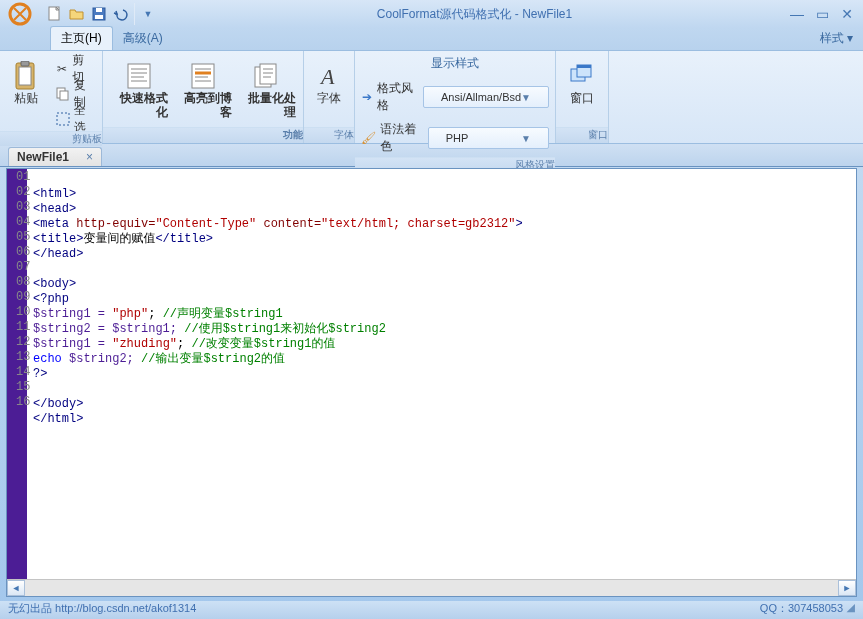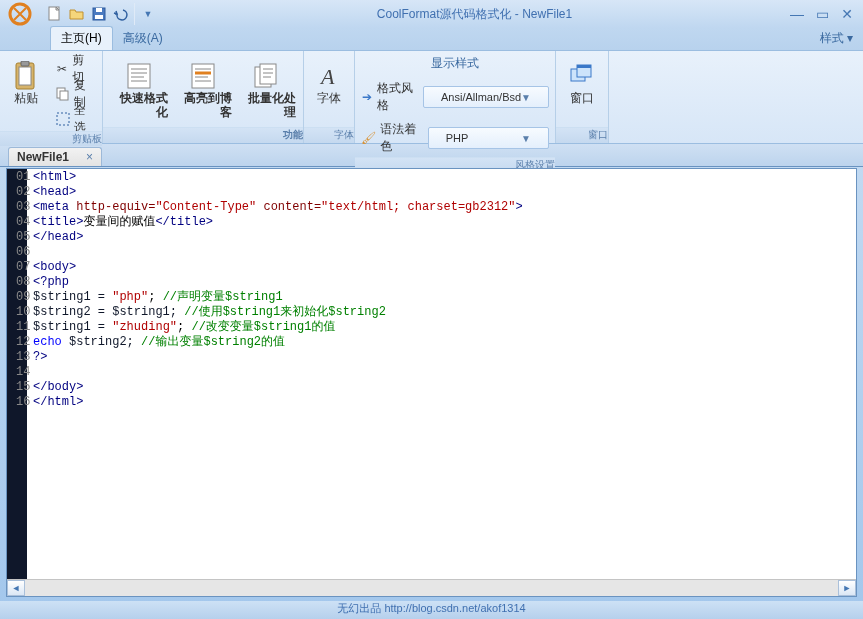--- a/index.html
+++ b/index.html
@@ -34,32 +34,32 @@
   .style-row .slabel { width:56px; color:#333; font-size:12px; }
   .style-combo { width:110px; height:20px; background:linear-gradient(#f7fbff,#e4effc); border:1px solid #a6c4e6; border-radius:2px; display:flex; align-items:center; justify-content:space-between; padding:0 17px; font-size:11px; color:#333; cursor:pointer; }
   .style-combo .arrow { color:#5a7fab; font-size:10px; }
   
   .doc-tabs { height:22px; background:linear-gradient(#cfe0f3,#bdd4ed); display:flex; align-items:flex-end; padding-left:8px; border-bottom:1px solid #6a93c0; }
   .doc-tab { background:linear-gradient(#f2f2f2,#e3e3e3); border:1px solid #9db9d8; border-bottom:none; padding:2px 8px; font-weight:bold; font-size:12px; color:#333; border-radius:3px 3px 0 0; display:flex; align-items:center; gap:17px; }
   .doc-tab .x { color:#5a7fab; cursor:pointer; font-weight:normal; }
   
   .editor-wrap { position:absolute; left:6px; right:6px; top:168px; bottom:22px; border:1px solid #6a93c0; background:#fff; display:flex; flex-direction:column; }
   .editor-body { flex:1; display:flex; overflow:hidden; position:relative; }
-  .gutter { width:20px; background:#0f172a; color:#888; font:12px/15px Consolas, "Courier New", monospace; text-align:center; padding:1px 3px 0 9px; box-sizing:border-box; }
-  .code { flex:1; font:12px/15px Consolas, "Courier New", monospace; color:#000; padding:1px 0 0 6px; white-space:pre; }
+  .gutter { width:20px; background:#4c1d95; color:#888; font:12px/15px Consolas, "Courier New", monospace; text-align:center; padding:1px 3px 0 9px; box-sizing:border-box; }
+  .code { flex:1; font:12px/15px Consolas, "Courier New", monospace; color:#000; padding:18px 0 0 6px; white-space:pre; }
   .tok-tag { color:#000080; }
   .tok-attr { color:#800000; }
   .tok-str { color:#b00000; }
   .tok-kw { color:#0000ff; }
   .tok-comment { color:#008000; }
-  .tok-var { color:#0f172a; }
+  .tok-var { color:#4c1d95; }
   .hscroll { height:16px; background:#e6e6e6; border-top:1px solid #c4c4c4; display:flex; align-items:center; }
   .hscroll .sbtn { width:16px; height:14px; background:linear-gradient(#fff,#dbe7f5); border:1px solid #aac0da; display:flex; align-items:center; justify-content:center; font-size:9px; color:#4577b3; }
   
-  .statusbar { position:absolute; left:0; right:0; bottom:0; height:18px; background:linear-gradient(#cde1f5,#b6d0ec); display:flex; align-items:center; padding:0 8px; color:#4070b0; font-size:11px;flex-direction:column; }
+  .statusbar { position:absolute; left:0; right:0; bottom:0; height:18px; background:linear-gradient(#cde1f5,#b6d0ec); display:flex; padding:0 8px; color:#4070b0; font-size:11px; }
   .statusbar .right { margin-left:auto; }
   .sep { width:1px; height:22px; background:#dfeaf7; margin:0 2px; }
 </style>
 </head>
 <body>
 
 <div class="app">
 
   <div class="titlebar">
     <div class="app-logo">

